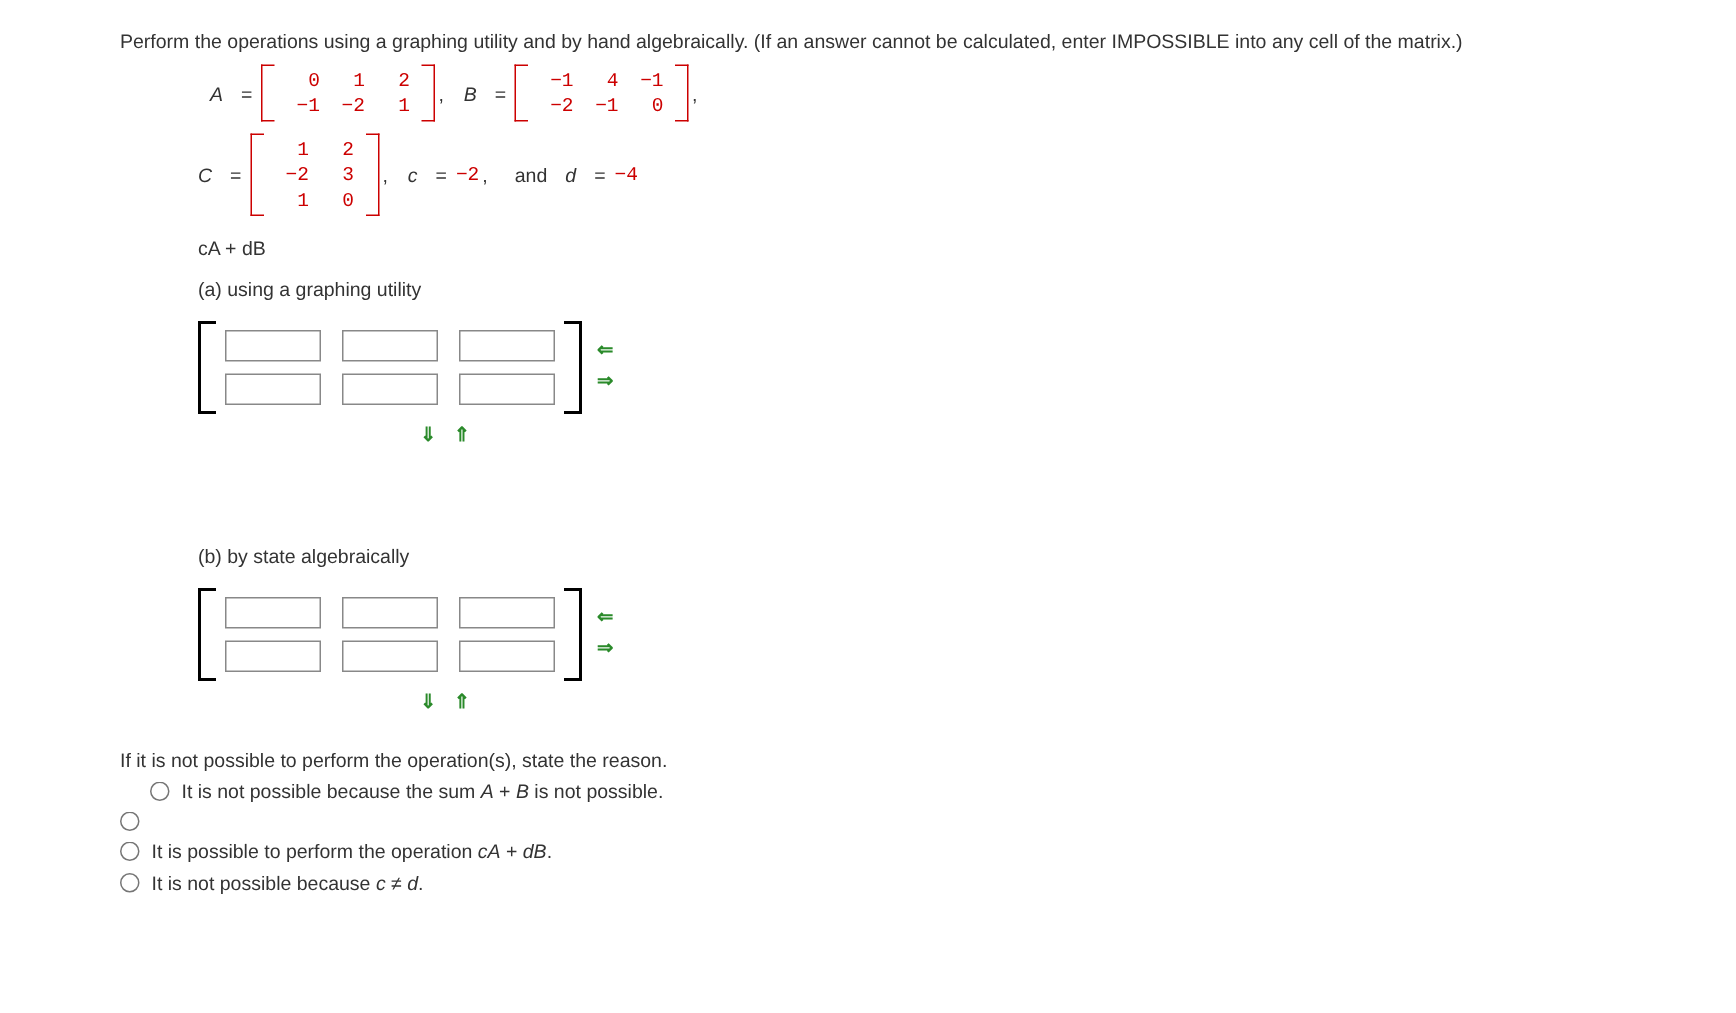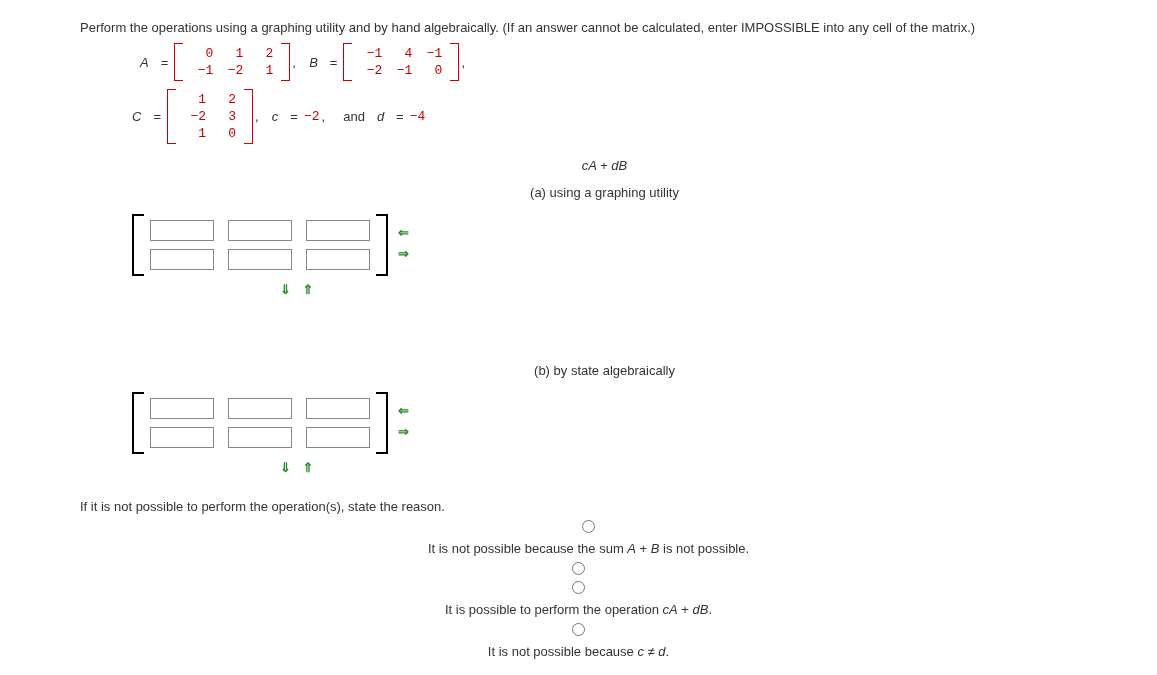--- a/index.html
+++ b/index.html
@@ -21,22 +21,22 @@
     width: 8px;
     border-top: 1.5px solid #c00;
     border-bottom: 1.5px solid #c00;
   }
   .bracket-l { border-left: 1.5px solid #c00; }
   .bracket-r { border-right: 1.5px solid #c00; }
   .mbody { display: flex; flex-direction: column; padding: 2px 4px; }
   .mrow { display: flex; }
   .mcell { min-width: 22px; text-align: right; padding: 1px 4px; font-family: "Courier New", monospace; font-size: 13px; }
   .and { margin: 0 12px; }
-  .expr { font-style: italic; margin: 14px 0 6px 52px; text-align: center; }
-  .partlabel { margin: 12px 0 10px 52px; text-align: center; }
+  .expr { margin: 14px 0 6px 52px; }
+  .partlabel { margin: 12px 0 10px 52px; }
   
   .input-matrix { display:inline-flex; align-items:stretch; margin-left:52px; margin-top:4px;}
   .ib-l, .ib-r {
     width: 10px;
     border-top: 2px solid #000;
     border-bottom: 2px solid #000;
   }
   .ib-l { border-left: 2px solid #000; }
   .ib-r { border-right: 2px solid #000; }
   .ibody { display:flex; flex-direction:column; padding:6px 6px; gap:8px; }
@@ -45,21 +45,21 @@
     width: 56px; height: 19px;
     border: 1px solid #888;
     background: #fff;
     font-size: 12px;
     padding: 0 3px;
   }
   .arrows-side { display:flex; flex-direction:column; justify-content:center; gap:6px; margin-left:10px; color:#2a8a2a; font-weight:bold;}
   .arrows-below { margin:6px 0 24px 200px; color:#2a8a2a; font-weight:bold; letter-spacing:4px;}
   
   .reason-block { margin-top: 24px; }
-  .option { display:flex; align-items:center; gap:8px; margin: 6px 0; flex-direction: column; }
+  .option { display:flex; align-items:center; gap:8px; margin: 6px 0; }
   .option input[type=radio] { margin:0; }
   .option-first { margin-left: 20px; }
   .ital { font-style: italic; }
   .gap { height: 30px; }
 </style>
 </head>
 <body>
 
 <div class="instruction">Perform the operations using a graphing utility and by hand algebraically. (If an answer cannot be calculated, enter IMPOSSIBLE into any cell of the matrix.)</div>
 

